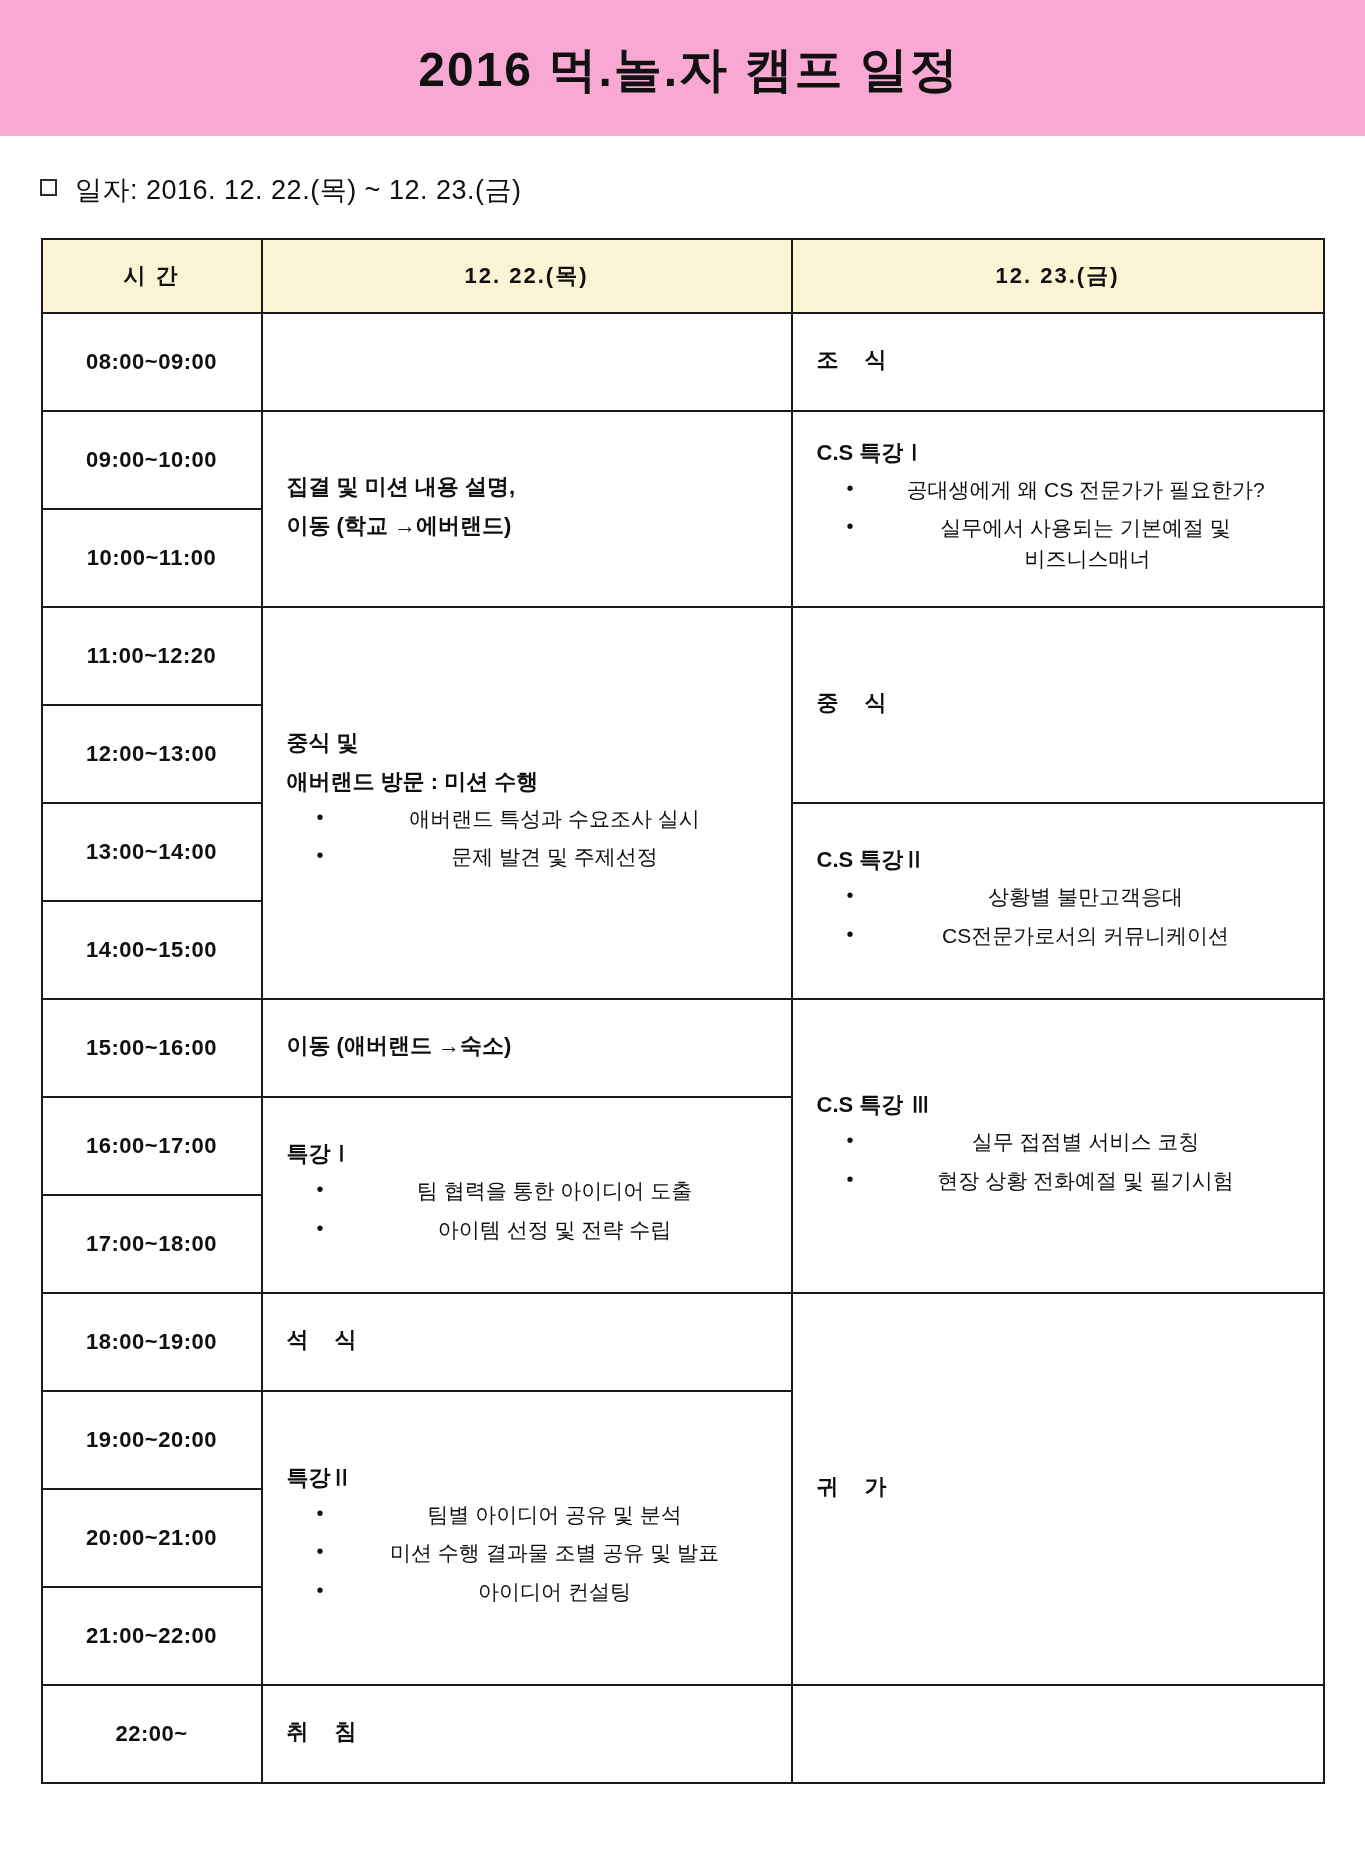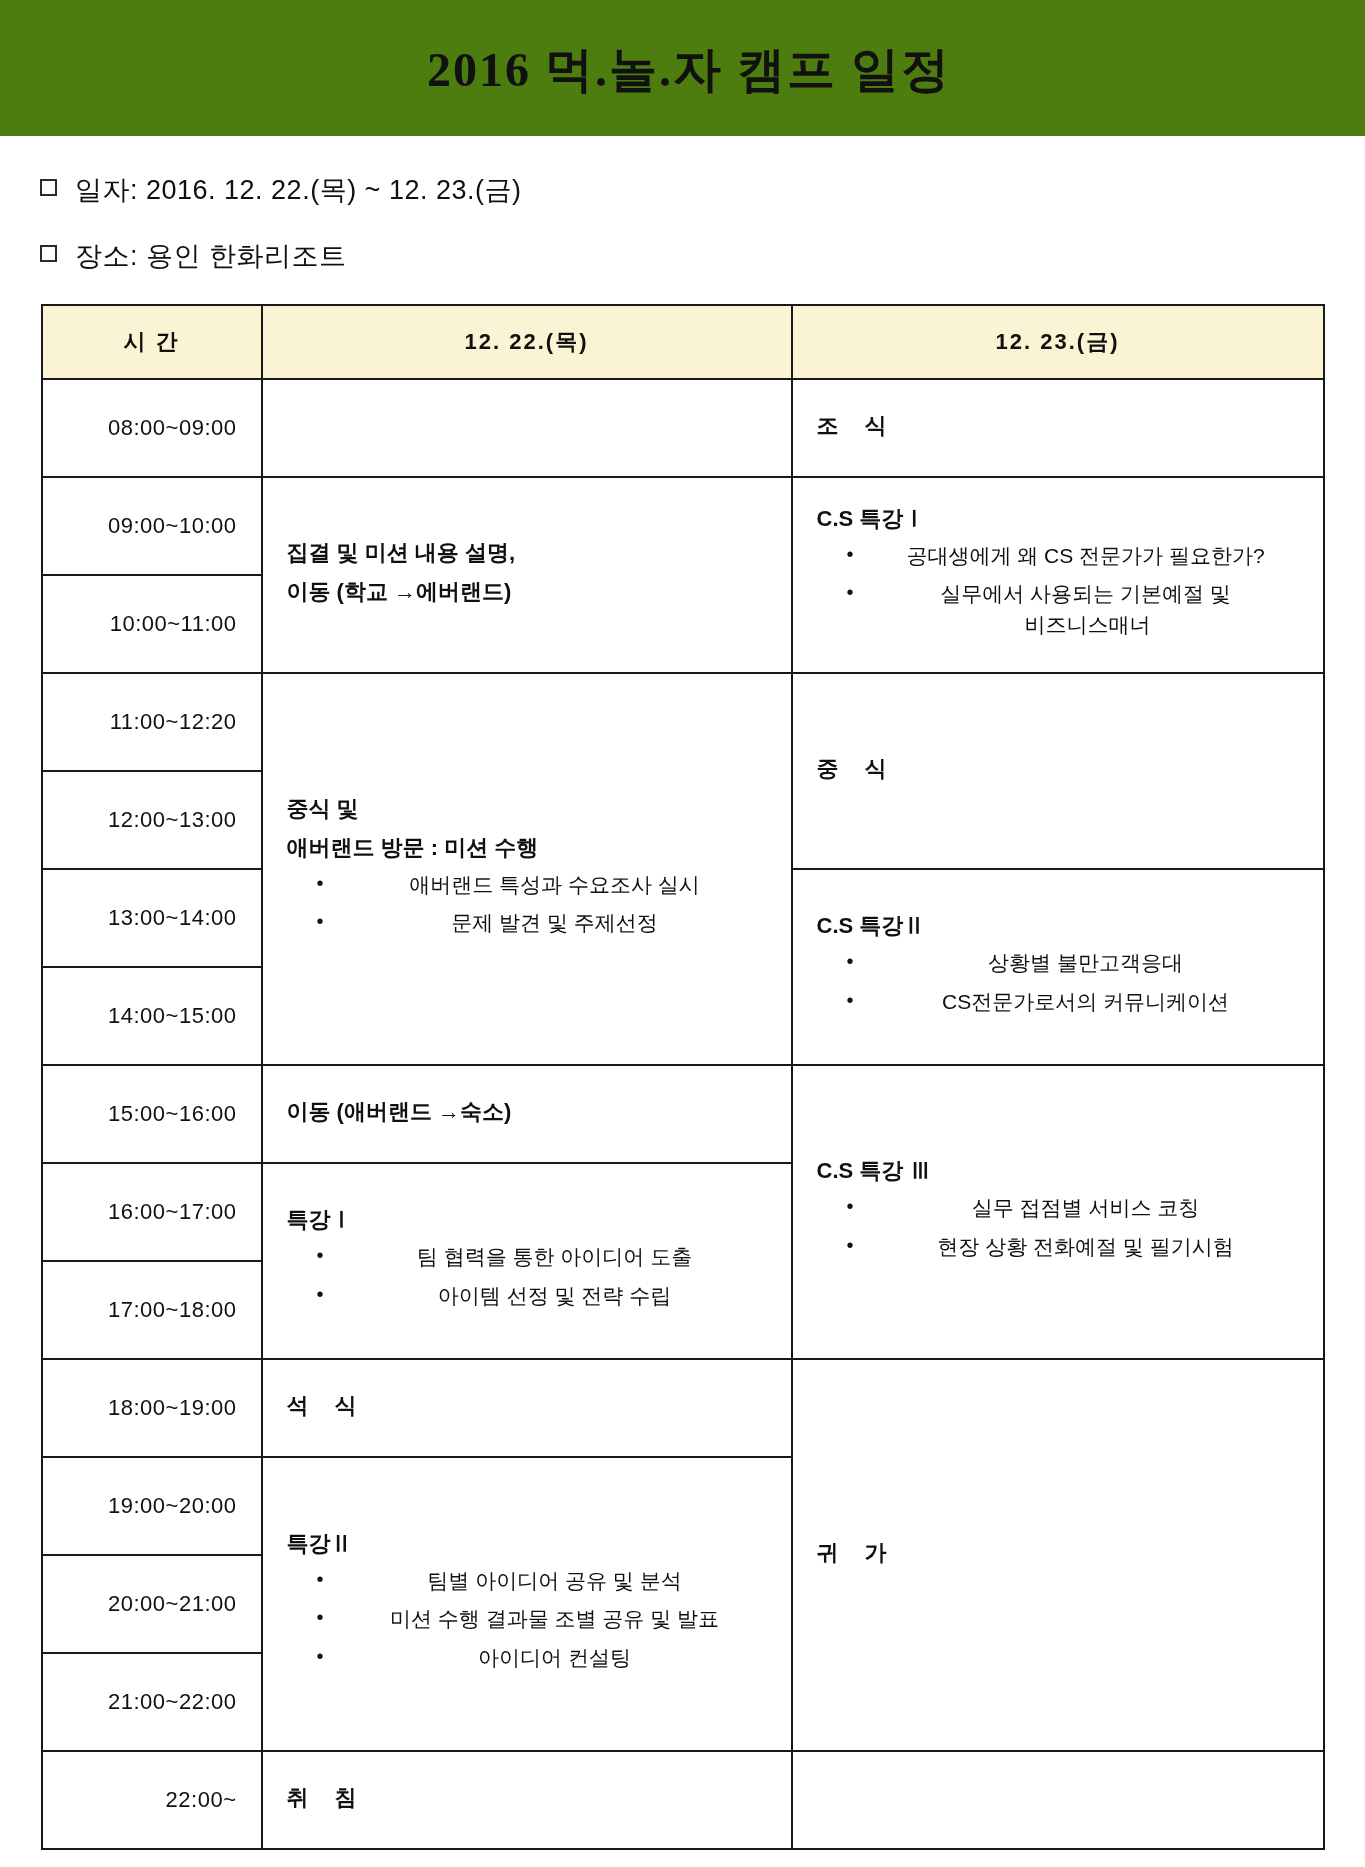--- a/index.html
+++ b/index.html
@@ -15,26 +15,25 @@
     position: relative;
   }
   .page {
     width: 1365px;
     height: 1867px;
     box-sizing: border-box;
     padding: 0;
     position: relative;
   }
   .title-band {
-    background: #4d7c0f;
+    background: #f9a8d4;
     width: 100%;
     padding: 38px 0 34px 13px;
     text-align: center;
     box-sizing: border-box;
-    font-family: Liberation Serif, serif;
   }
   .title-band h1 {
     margin: 0;
     font-size: 48px;
     font-weight: bold;
     letter-spacing: 2px;
     color: #111;
   }
   .meta {
     margin: 36px 0 15px 40px;
@@ -74,24 +73,25 @@
     background: #fbf4d4;
     font-size: 23px;
     font-weight: bold;
     letter-spacing: 2px;
     height: 60px;
   }
   .col-time { width: 220px; }
   .col-d1 { width: 530px; }
   .col-d2 { width: 532px; }
   td.time {
-    text-align: right;
+    text-align: center;
     font-size: 22px;
     height: 84px;
     letter-spacing: 0.5px;
+    font-weight: bold;
   }
   td.cell {
     text-align: center;
   }
   .cell-title {
     display: block;
     text-align: left;
     margin-bottom: 6px;
     line-height: 1.5;
     font-weight: bold;
@@ -132,24 +132,20 @@
 <div class="page">
 
   <div class="title-band">
     <h1>2016 먹.놀.자 캠프 일정</h1>
   </div>
 
   <div class="meta">
     <div class="meta-line">
       <span class="bullet-sq"></span>
       <span class="meta-text">일자: 2016. 12. 22.(목) ~ 12. 23.(금)</span>
-    </div>
-    <div class="meta-line">
-      <span class="bullet-sq"></span>
-      <span class="meta-text">장소: 용인 한화리조트</span>
     </div>
   </div>
 
   <table class="sched">
     <colgroup>
       <col class="col-time">
       <col class="col-d1">
       <col class="col-d2">
     </colgroup>
     <thead>

